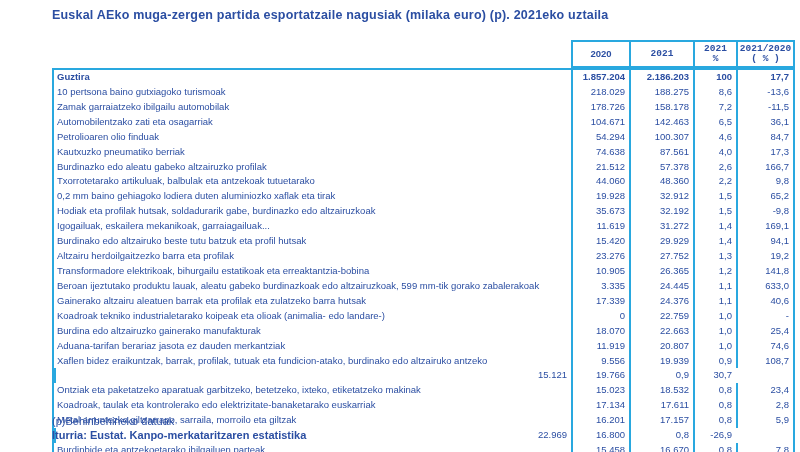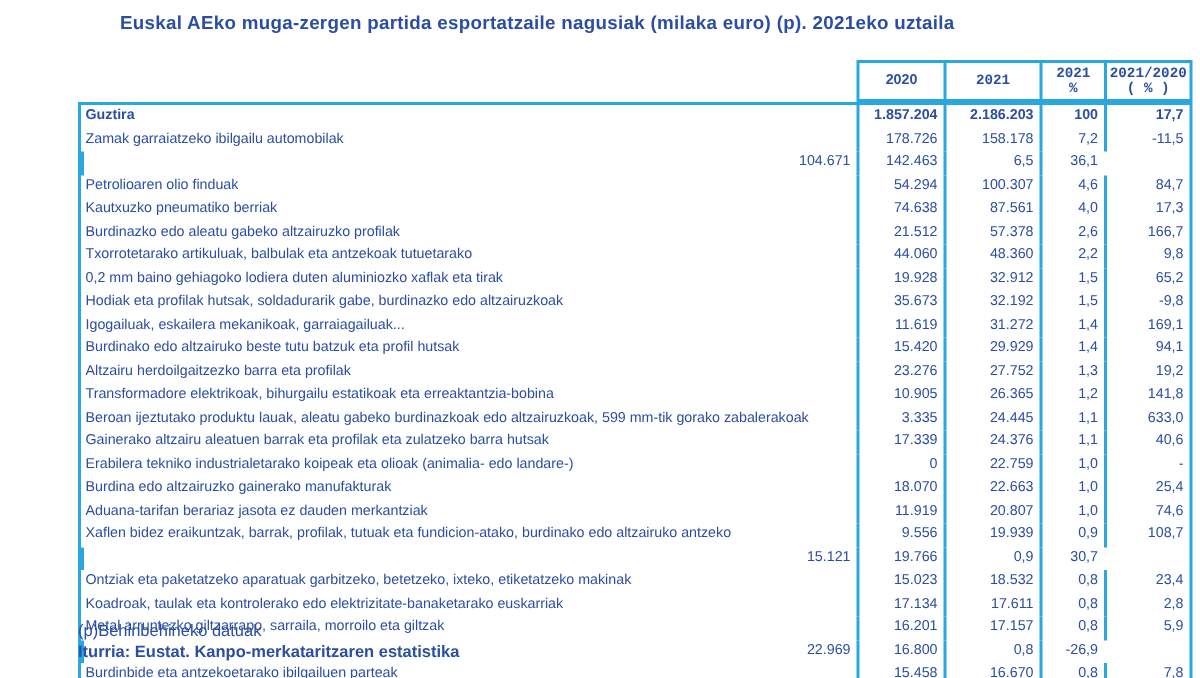--- a/index.html
+++ b/index.html
@@ -3,21 +3,20 @@
 <meta charset="utf-8">
 <style>
   * { margin: 0; padding: 0; box-sizing: border-box; }
   html, body { width: 800px; height: 452px; background: #ffffff; overflow: hidden; }
   body { font-family: "Liberation Sans", sans-serif; position: relative; }
 
   .page-title {
     position: absolute; left: 52px; top: 8px;
     font-size: 12.5px; font-weight: bold; color: #2b4ea2; letter-spacing: 0.2px;
     white-space: nowrap;
-    margin-left: 28px;
   }
 
   .thead {
     position: absolute; left: 571px; top: 40px; width: 224px; height: 28px;
     border: 2px solid #29a8df;
     display: grid; grid-template-columns: 56px 64px 43px 57px;
   }
   .th {
     display: flex; flex-direction: column; justify-content: center; align-items: center;
     font-size: 9.5px; font-weight: bold; color: #2b4ea2; line-height: 10.5px;
@@ -76,27 +75,35 @@
 
 <div class="tbody">
     <div class="row bold">
     <div class="cell label">Guztira</div>
     <div class="cell num">1.857.204</div>
     <div class="cell num">2.186.203</div>
     <div class="cell num">100</div>
     <div class="cell num">17,7</div>
   </div>
     <div class="row">
+    <div class="cell label">10 pertsona baino gutxiagoko turismoak</div>
+    <div class="cell num">218.029</div>
+    <div class="cell num">188.275</div>
+    <div class="cell num">8,6</div>
+    <div class="cell num">-13,6</div>
+  </div>
+    <div class="row">
     <div class="cell label">Zamak garraiatzeko ibilgailu automobilak</div>
     <div class="cell num">178.726</div>
     <div class="cell num">158.178</div>
     <div class="cell num">7,2</div>
     <div class="cell num">-11,5</div>
   </div>
     <div class="row">
+    <div class="cell label">Automobilentzako zati eta osagarriak</div>
     <div class="cell num">104.671</div>
     <div class="cell num">142.463</div>
     <div class="cell num">6,5</div>
     <div class="cell num">36,1</div>
   </div>
     <div class="row">
     <div class="cell label">Petrolioaren olio finduak</div>
     <div class="cell num">54.294</div>
     <div class="cell num">100.307</div>
     <div class="cell num">4,6</div>
@@ -173,21 +180,21 @@
     <div class="cell num">633,0</div>
   </div>
     <div class="row">
     <div class="cell label">Gainerako altzairu aleatuen barrak eta profilak eta zulatzeko barra hutsak</div>
     <div class="cell num">17.339</div>
     <div class="cell num">24.376</div>
     <div class="cell num">1,1</div>
     <div class="cell num">40,6</div>
   </div>
     <div class="row">
-    <div class="cell label">Erabilera tekniko industrialetarako koipeak eta olioak (animalia- edo landare-)</div>
+    <div class="cell label">Koadroak tekniko industrialetarako koipeak eta olioak (animalia- edo landare-)</div>
     <div class="cell num">0</div>
     <div class="cell num">22.759</div>
     <div class="cell num">1,0</div>
     <div class="cell num">-</div>
   </div>
     <div class="row">
     <div class="cell label">Burdina edo altzairuzko gainerako manufakturak</div>
     <div class="cell num">18.070</div>
     <div class="cell num">22.663</div>
     <div class="cell num">1,0</div>

